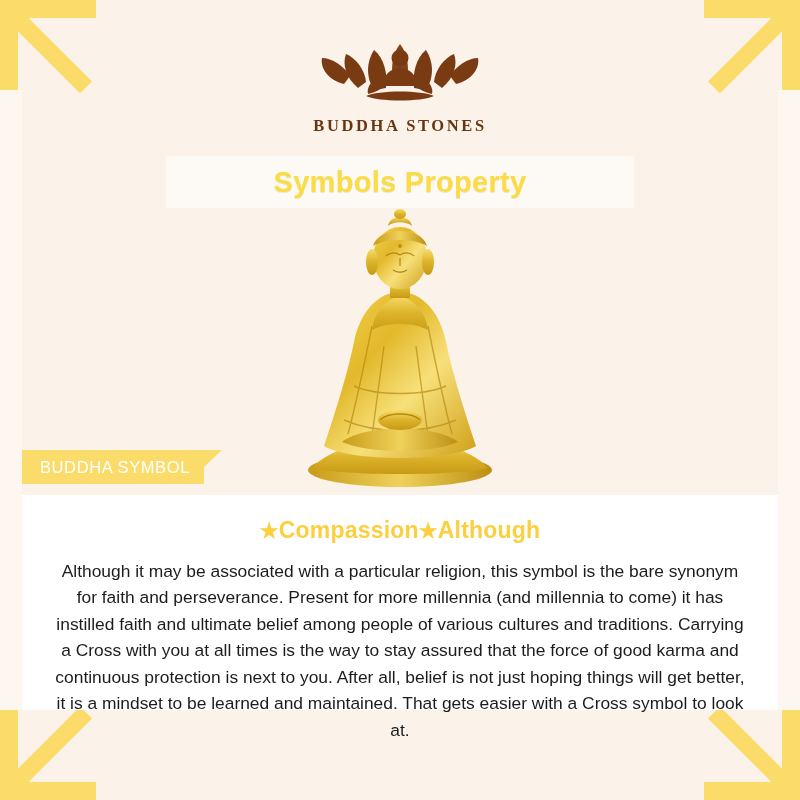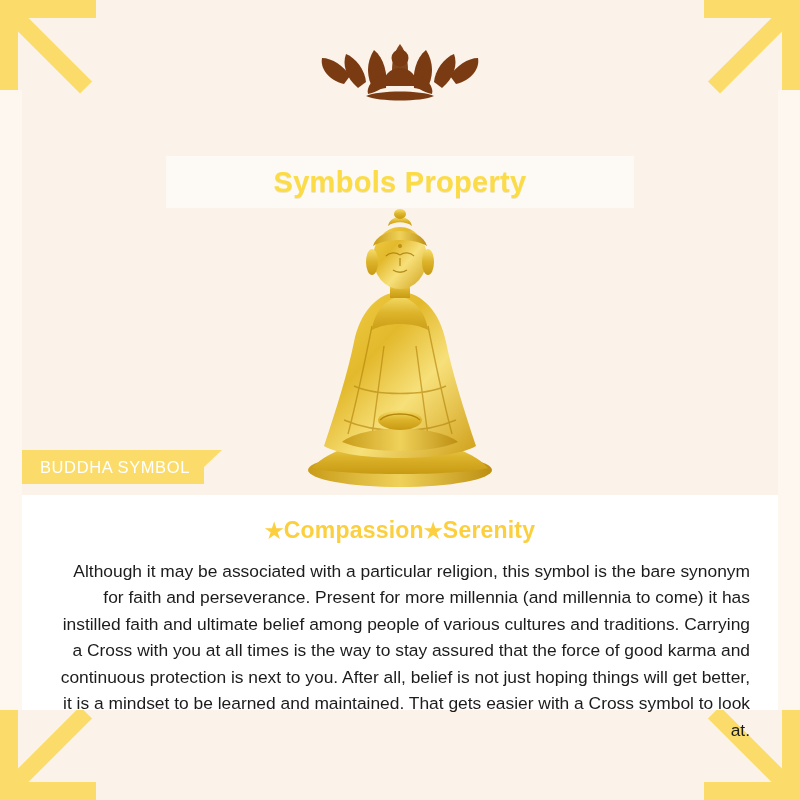--- a/index.html
+++ b/index.html
@@ -170,21 +170,21 @@
     letter-spacing: 0.2px;
     margin: 0 0 14px 0;
     white-space: nowrap;
   }
   .subtitle .star { color: #fbcf3e; font-size: 21px; }
   .body-text {
     font-size: 17.4px;
     line-height: 1.52;
     color: #1c1c1c;
     margin: 0;
-    text-align: right;
+    text-align: center;
   }
 </style>
 </head>
 <body>
 
 <div class="page">
 
   <div class="corner-ribbon cr-tl-v"></div>
   <div class="corner-ribbon cr-tl-h"></div>
   <div class="corner-ribbon cr-tl-d"></div>
@@ -226,20 +226,21 @@
 
           <path d="M90 46 C80 46 73 54 72 64 L108 64 C107 54 100 46 90 46 Z"></path>
 
           <path d="M74 52 C62 56 56 66 58 72 C66 70 74 66 80 60 Z"></path>
           <path d="M106 52 C118 56 124 66 122 72 C114 70 106 66 100 60 Z"></path>
 
           <path d="M56 74 C68 68 112 68 124 74 C112 80 68 80 56 74 Z"></path>
         </g>
       </svg>
     </span>
+    <div class="brand-name">BUDDHA STONES</div>
   </div>
 
   <div class="title-banner">
     <div class="title-text">Symbols Property</div>
   </div>
 
   <div class="hero">
     <span>
       <svg width="240" height="300" viewBox="0 0 240 300" xmlns="http://www.w3.org/2000/svg">
         <defs>
@@ -312,18 +313,18 @@
 
   <div class="tag">
     <div class="tag-body">
       <span class="tag-label">BUDDHA SYMBOL</span>
     </div>
     <div class="tag-notch"></div>
   </div>
 
   <div class="content">
     <div class="subtitle">
-      <span class="star">★</span><span>Compassion</span><span class="star">★</span><span>Serenity</span>
+      <span class="star">★</span><span>Compassion</span><span class="star">★</span><span>Although</span>
     </div>
     <p class="body-text">Although it may be associated with a particular religion, this symbol is the bare synonym for faith and perseverance. Present for more millennia (and millennia to come) it has instilled faith and ultimate belief among people of various cultures and traditions. Carrying a Cross with you at all times is the way to stay assured that the force of good karma and continuous protection is next to you. After all, belief is not just hoping things will get better, it is a mindset to be learned and maintained. That gets easier with a Cross symbol to look at.</p>
   </div>
 
 </div>
 
 </body></html>

